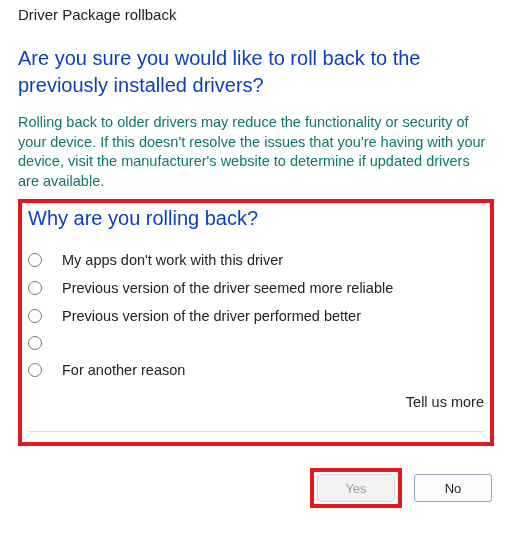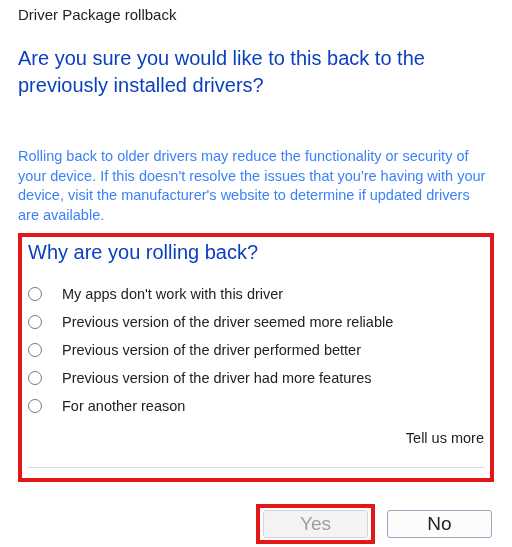--- a/index.html
+++ b/index.html
@@ -19,25 +19,24 @@
       font-weight: 400;
     }
     .heading {
       color: #0b3fbf;
       font-size: 20px;
       line-height: 1.35;
       font-weight: 400;
       padding: 14px 0 8px 0;
     }
     .desc {
-      color: #3b82f6;
+      color: #0f766e;
       font-size: 14.5px;
       line-height: 1.35;
       padding: 6px 0 6px 0;
-      margin-top: 34px;
     }
     .highlight-box {
       border: 4px solid #e21818;
       margin-top: 2px;
       padding: 2px 6px 10px 6px;
     }
     .subheading {
       color: #0b3fbf;
       font-size: 20px;
       font-weight: 400;
@@ -70,23 +69,23 @@
       background: transparent;
     }
     .button-row {
       display: flex;
       justify-content: flex-end;
       gap: 12px;
       padding: 22px 2px 0 0;
       align-items: center;
     }
     .btn {
-      width: 105px;
+      width: 78px;
       height: 28px;
-      font-size: 19px;
+      font-size: 13px;
       border: 1px solid #9aa7c2;
       background: #fcfcfd;
       border-radius: 3px;
       color: #222;
       cursor: pointer;
     }
     .btn-yes-wrap {
       border: 4px solid #e21818;
       padding: 2px 3px;
       display: inline-flex;
@@ -97,42 +96,41 @@
       border: 1px solid #d7d7d7;
     }
   </style>
 </head>
 <body>
 
 <div class="window">
 
   <div class="title">Driver Package rollback</div>
 
-  <div class="heading">Are you sure you would like to this back to the previously installed drivers?</div>
+  <div class="heading">Are you sure you would like to roll back to the previously installed drivers?</div>
 
   <div class="desc">Rolling back to older drivers may reduce the functionality or security of your device. If this doesn't resolve the issues that you're having with your device, visit the manufacturer's website to determine if updated drivers are available.</div>
 
   <div class="highlight-box">
     <div class="subheading">Why are you rolling back?</div>
 
     <label class="radio-row">
       <input type="radio" name="reason" style="">
       <span>My apps don't work with this driver</span>
     </label>
     <label class="radio-row">
       <input type="radio" name="reason" style="">
       <span>Previous version of the driver seemed more reliable</span>
     </label>
     <label class="radio-row">
       <input type="radio" name="reason" style="">
       <span>Previous version of the driver performed better</span>
     </label>
     <label class="radio-row">
       <input type="radio" name="reason" style="">
-      <span>Previous version of the driver had more features</span>
     </label>
     <label class="radio-row">
       <input type="radio" name="reason" style="">
       <span>For another reason</span>
     </label>
 
     <div class="tell-us">Tell us more</div>
     <input type="text" class="textline" value="" style="">
   </div>
 

